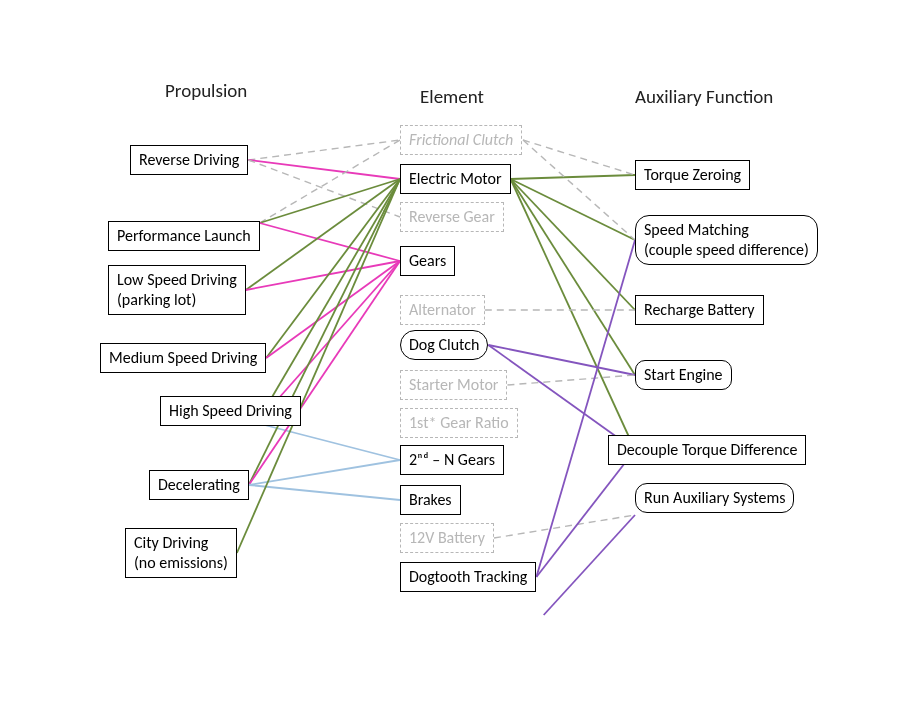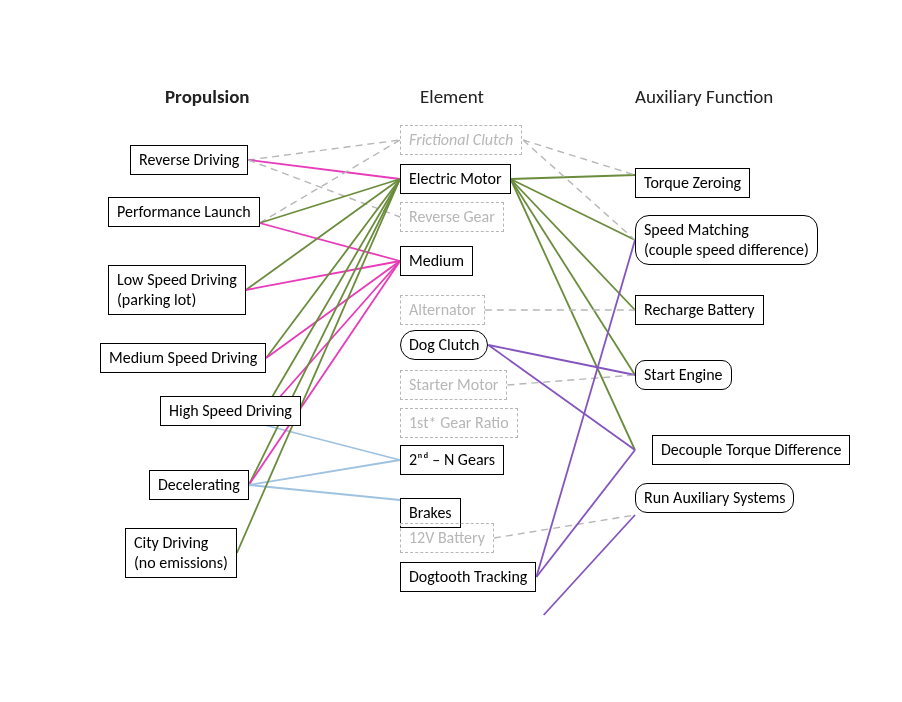--- a/index.html
+++ b/index.html
@@ -76,48 +76,48 @@
       <line x1="484.796875" y1="310" x2="635" y2="310" stroke="#b7b7b7" stroke-width="1.4" stroke-dasharray="7 5"></line>
       <line x1="488.375" y1="345" x2="635" y2="450" stroke="#8455be" stroke-width="1.8"></line>
       <line x1="488.375" y1="345" x2="635" y2="375" stroke="#8455be" stroke-width="1.8"></line>
       <line x1="507.4375" y1="385" x2="635" y2="375" stroke="#b7b7b7" stroke-width="1.4" stroke-dasharray="7 5"></line>
       <line x1="493.96875" y1="538" x2="635" y2="515" stroke="#b7b7b7" stroke-width="1.4" stroke-dasharray="7 5"></line>
       <line x1="536.40625" y1="577" x2="635" y2="240" stroke="#8455be" stroke-width="1.8"></line>
       <line x1="536.40625" y1="577" x2="635" y2="450" stroke="#8455be" stroke-width="1.8"></line>
       <line x1="543.6875" y1="615" x2="635" y2="515" stroke="#8455be" stroke-width="1.8"></line>
     </svg>
 
-<div class="col-header" style="left:165px; top:85px;font-weight:bold;">Propulsion</div>
+<div class="col-header" style="left:165px; top:79px;">Propulsion</div>
 <div class="col-header" style="left:420px; top:85px;">Element</div>
 <div class="col-header" style="left:635px; top:85px;">Auxiliary Function</div>
 
 <div class="node" id="p_reverse" style="left: 130px; top: 145px;">Reverse Driving</div>
-<div class="node" id="p_perflaunch" style="left: 108px; top: 197px;">Performance Launch</div>
+<div class="node" id="p_perflaunch" style="left: 108px; top: 221px;">Performance Launch</div>
 <div class="node" id="p_lowspeed" style="left: 108px; top: 265px;">Low Speed Driving
 (parking lot)</div>
 <div class="node" id="p_medspeed" style="left: 100px; top: 343px;">Medium Speed Driving</div>
 <div class="node" id="p_highspeed" style="left: 116px; top: 396px; margin-left: 44px;">High Speed Driving</div>
 <div class="node" id="p_decel" style="left: 149px; top: 470px;">Decelerating</div>
 <div class="node" id="p_city" style="left: 125px; top: 528px;">City Driving
 (no emissions)</div>
 
 <div class="node ghost" id="e_fclutch" style="left: 400px; top: 125px; font-style: italic;">Frictional Clutch</div>
 <div class="node" id="e_emotor" style="left: 400px; top: 164px;">Electric Motor</div>
 <div class="node ghost" id="e_revgear" style="left: 400px; top: 202px;">Reverse Gear</div>
-<div class="node" id="e_engine" style="left: 400px; top: 246px;">Medium</div>
+<div class="node" id="e_engine" style="left: 400px; top: 246px;">Gears</div>
 <div class="node ghost" id="e_alternator" style="left: 400px; top: 295px;">Alternator</div>
 <div class="node" id="e_dogclutch" style="left: 400px; top: 330px; border-radius: 15px;">Dog Clutch</div>
 <div class="node ghost" id="e_starter" style="left: 400px; top: 370px;">Starter Motor</div>
 <div class="node ghost" id="e_1stgear" style="left: 400px; top: 408px;">1st* Gear Ratio</div>
 <div class="node" id="e_2ngears" style="left: 400px; top: 445px;">2ⁿᵈ – N Gears</div>
-<div class="node" id="e_brakes" style="left: 400px; top: 498px;">Brakes</div>
+<div class="node" id="e_brakes" style="left: 400px; top: 485px;">Brakes</div>
 <div class="node ghost" id="e_12vbatt" style="left: 400px; top: 523px;">12V Battery</div>
 <div class="node" id="e_dogtrack" style="left: 400px; top: 562px;">Dogtooth Tracking</div>
 
-<div class="node" id="a_torque0" style="left: 635px; top: 160px; margin-top: 8px;">Torque Zeroing</div>
+<div class="node" id="a_torque0" style="left: 635px; top: 160px;">Torque Zeroing</div>
 <div class="node" id="a_speedmatch" style="left: 635px; top: 215px; border-radius: 14px;">Speed Matching
 (couple speed difference)</div>
 <div class="node" id="a_recharge" style="left: 635px; top: 295px;">Recharge Battery</div>
 <div class="node" id="a_startengine" style="left: 635px; top: 360px; border-radius: 10px;">Start Engine</div>
-<div class="node" id="a_decouple" style="left: 652px; top: 435px;">Decouple Torque Difference</div>
+<div class="node" id="a_decouple" style="left: 608px; top: 435px;">Decouple Torque Difference</div>
 <div class="node" id="a_runax" style="left: 635px; top: 483px; border-radius: 12px;">Run Auxiliary Systems</div>
 
 </div>
 
 </body></html>

